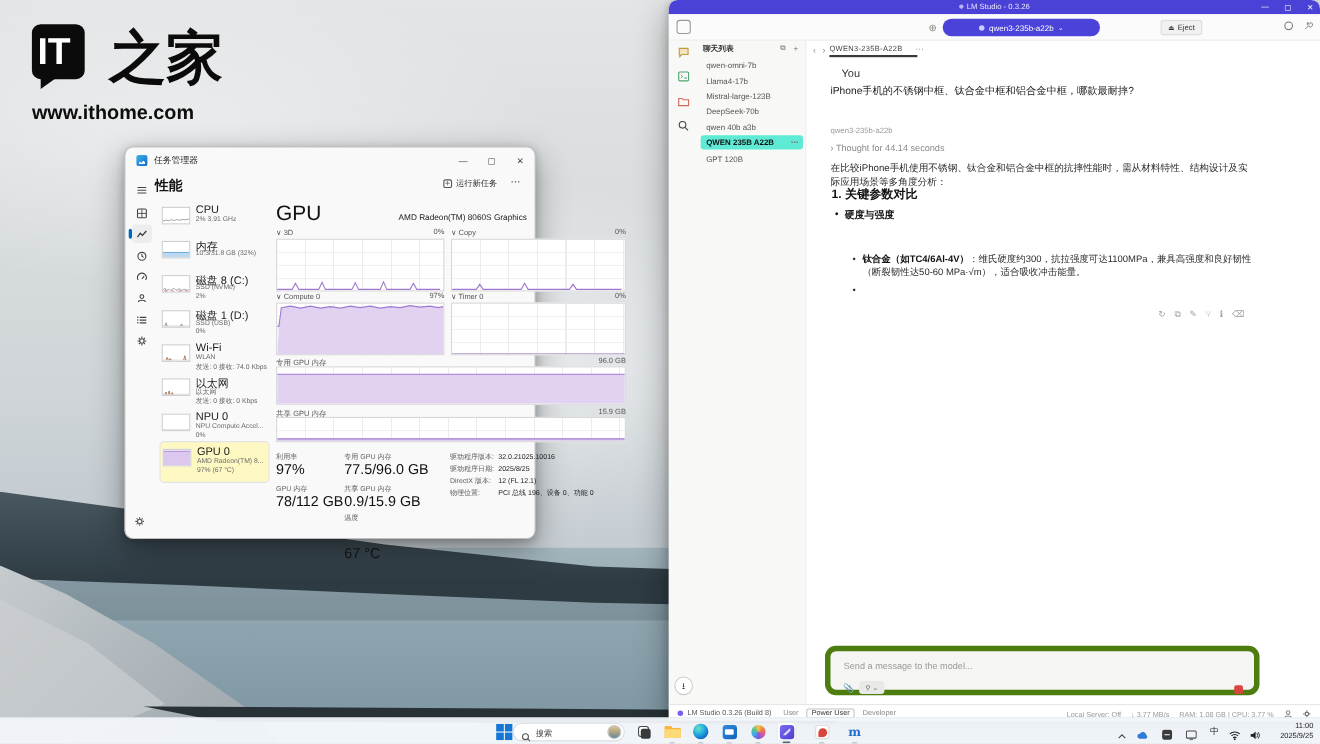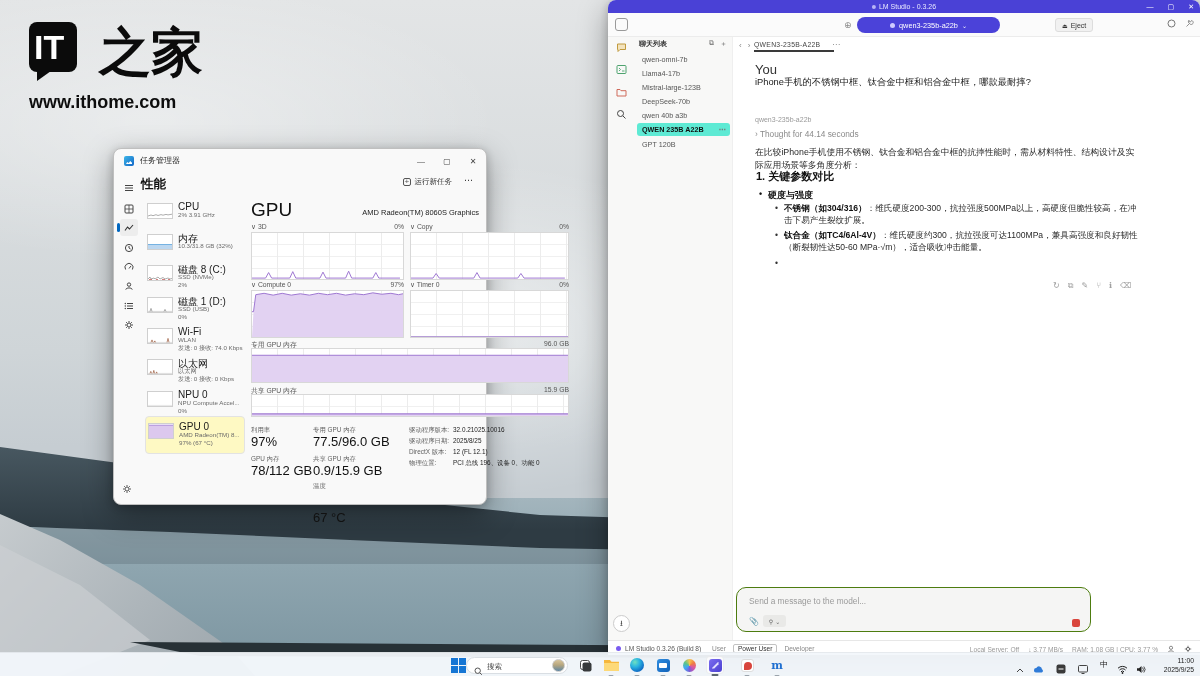--- a/index.html
+++ b/index.html
@@ -17,21 +17,21 @@
 
 #logo{left:29px;top:20px;width:200px;height:95px;}
 #logo-bubble{position:absolute;left:0;top:2px;width:48px;height:50px;background:#0b0b0b;border-radius:8px;}
 #logo-bubble:after{content:"";position:absolute;left:8px;bottom:-9px;border-left:14px solid #0b0b0b;border-bottom:10px solid transparent;}
 #logo-it{position:absolute;left:5px;top:6px;color:#fff;font-size:34px;font-weight:bold;letter-spacing:0;}
 #logo-cn{position:absolute;left:70px;top:-2px;font-size:52px;font-weight:bold;color:#0b0b0b;font-family:"DejaVu Serif","Liberation Serif",serif;}
 #logo-url{position:absolute;left:0;top:72px;font-size:18px;font-weight:bold;color:#0d0d0d;}
 
 .win{position:absolute;border-radius:8px;box-shadow:0 10px 30px rgba(0,0,0,.35),0 2px 8px rgba(0,0,0,.2);}
 
-#tm{left:113px;top:133px;width:374px;height:357px;background:#f9f9f9;border:1px solid #bfbfbf;font-size:8px;color:#1a1a1a;margin-top:15px;}
+#tm{left:113px;top:133px;width:374px;height:357px;background:#f9f9f9;border:1px solid #bfbfbf;font-size:8px;color:#1a1a1a;}
 #tm .titlebar{position:absolute;left:0;top:0;width:100%;height:24px;}
 #tm .appicon{position:absolute;left:10px;top:7px;width:10px;height:10px;border-radius:2px;background:linear-gradient(135deg,#3db6e8,#1266c7);}
 #tm .appicon:after{content:"";position:absolute;left:2px;top:5px;width:6px;height:3px;background:#fff;clip-path:polygon(0 100%,20% 30%,45% 70%,70% 0,100% 60%,100% 100%);}
 #tm .wtitle{position:absolute;left:26px;top:6px;font-size:8px;color:#222;}
 .capbtns{position:absolute;right:0;top:0;height:24px;display:flex;}
 .capbtns span{width:26px;height:24px;display:flex;align-items:center;justify-content:center;color:#444;font-size:8px;}
 #tm .pagehead{position:absolute;left:27px;top:27px;font-size:12.5px;font-weight:bold;color:#111;}
 #tm .runtask{position:absolute;right:34px;top:28px;font-size:7.5px;color:#333;display:flex;align-items:center;gap:4px;}
 #tm .runtask .ricon{width:8px;height:8px;border:1px solid #555;border-radius:2px;position:relative;}
 #tm .runtask .ricon:after{content:"+";position:absolute;left:1px;top:-2.5px;font-size:8px;color:#555;}
@@ -86,34 +86,34 @@
 #lm .clhead{position:absolute;left:5px;top:2px;font-size:7px;color:#333;font-weight:bold;}
 #lm .clico{position:absolute;top:2px;color:#666;font-size:7px;}
 .citem{position:absolute;left:3px;width:93px;height:13px;font-size:7.2px;color:#555;line-height:13px;padding-left:5px;white-space:nowrap;overflow:hidden;}
 .citem.sel{background:#5eead4;border-radius:3px;color:#111;font-weight:bold;}
 .citem .dots{position:absolute;right:4px;top:0;color:#777;}
 
 #lm .tabarrows{position:absolute;left:131px;top:41px;font-size:8px;color:#888;letter-spacing:6px;}
 #lm .tab{position:absolute;left:146px;top:41px;font-size:6.8px;color:#444;letter-spacing:.3px;}
 #lm .tabdots{position:absolute;left:224px;top:40px;font-size:8px;color:#888;}
 #lm .tabline{position:absolute;left:146px;top:50px;width:80px;height:2px;background:#3a3a3a;}
-#lm .youlbl{position:absolute;left:147px;top:62px;font-size:13px;color:#333;}
+#lm .youlbl{position:absolute;left:157px;top:62px;font-size:10px;color:#333;}
 #lm .usermsg{position:absolute;left:147px;top:76px;width:385px;font-size:9.3px;color:#1a1a1a;}
 #lm .modelname{position:absolute;left:147px;top:116px;font-size:7px;color:#999;}
 #lm .thought{position:absolute;left:147px;top:129px;font-size:8.3px;color:#8a8a8a;}
 #lm .para{position:absolute;left:147px;top:146px;width:386px;font-size:8.8px;color:#2a2a2a;line-height:1.45;}
 #lm .h1{position:absolute;left:148px;top:169px;font-size:11px;font-weight:bold;color:#111;}
 #lm .grpb{position:absolute;left:160px;top:189px;font-size:9px;font-weight:bold;color:#111;}
 #lm .grpb:before{content:"•";position:absolute;left:-9px;top:0;}
 .sbul{position:absolute;left:176px;width:356px;font-size:8.6px;color:#2a2a2a;line-height:1.4;}
 .sbul:before{content:"•";position:absolute;left:-9px;top:0;color:#333;}
 .sbul b{color:#111;}
 #lm .actions{position:absolute;left:445px;top:281px;display:flex;gap:8px;color:#a0a0a0;font-size:8px;}
 
-#lm .inputcard{position:absolute;left:128px;top:587px;width:355px;height:45px;background:#f5f5f4;border:1px solid #4d7c0f;border-radius:10px;}
+#lm .inputcard{position:absolute;left:142px;top:587px;width:395px;height:45px;background:#f5f5f4;border:5px solid #4d7c0f;border-radius:10px;}
 #lm .ph{position:absolute;left:12px;top:8px;font-size:8.3px;color:#9a9a9a;}
 #lm .clip{position:absolute;left:12px;top:29px;color:#777;font-size:8px;}
 #lm .mpill{position:absolute;left:26px;top:27px;width:23px;height:12px;background:#e9e9e7;border-radius:3px;color:#666;font-size:6px;display:flex;align-items:center;justify-content:center;gap:2px;}
 #lm .stopbtn{position:absolute;right:10px;top:31px;width:8px;height:8px;background:#d9453c;border-radius:2px;}
 
 #lm .status{position:absolute;left:0;bottom:0;width:100%;height:15px;background:#fff;border-top:1px solid #e7e7e7;font-size:6.6px;color:#888;}
 #lm .sleft{position:absolute;left:8px;top:4px;display:flex;gap:4px;align-items:center;color:#555;}
 #lm .sdot{width:5px;height:5px;border-radius:50%;background:#7a5cf0;}
 #lm .stabs{position:absolute;left:104px;top:3px;display:flex;gap:7px;align-items:center;}
 #lm .stab.on{border:1px solid #c2c2c2;border-radius:2px;padding:0 4px;color:#333;line-height:8px;height:9px;}
@@ -426,21 +426,20 @@
     <div class="tabdots">⋯</div>
     <div class="tabline"></div>
 
     <div class="youlbl">You</div>
     <div class="usermsg">iPhone手机的不锈钢中框、钛合金中框和铝合金中框，哪款最耐摔?</div>
     <div class="modelname">qwen3-235b-a22b</div>
     <div class="thought">› Thought for 44.14 seconds</div>
     <div class="para">在比较iPhone手机使用不锈钢、钛合金和铝合金中框的抗摔性能时，需从材料特性、结构设计及实际应用场景等多角度分析：</div>
     <div class="h1">1. 关键参数对比</div>
     <div class="grpb">硬度与强度</div>
-    <div class="sbul" style="top:202px;"><b>不锈钢（如304/316）</b><span>：维氏硬度200-300，抗拉强度500MPa以上，高硬度但脆性较高，在冲击下易产生裂纹扩展。</span></div>
     <div class="sbul" style="top:229px;"><b>钛合金（如TC4/6Al-4V）</b><span>：维氏硬度约300，抗拉强度可达1100MPa，兼具高强度和良好韧性（断裂韧性达50-60 MPa·√m），适合吸收冲击能量。</span></div>
     <div class="sbul" style="top:257px;"></div>
 
     <div class="actions">
       <span>↻</span>
       <span>⧉</span>
       <span>✎</span>
       <span>⑂</span>
       <span>ℹ</span>
       <span>⌫</span>

